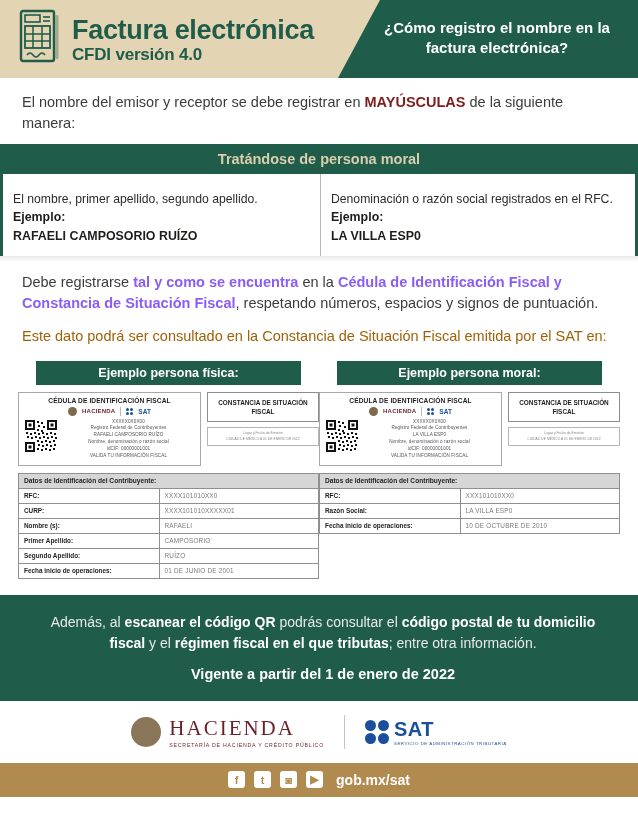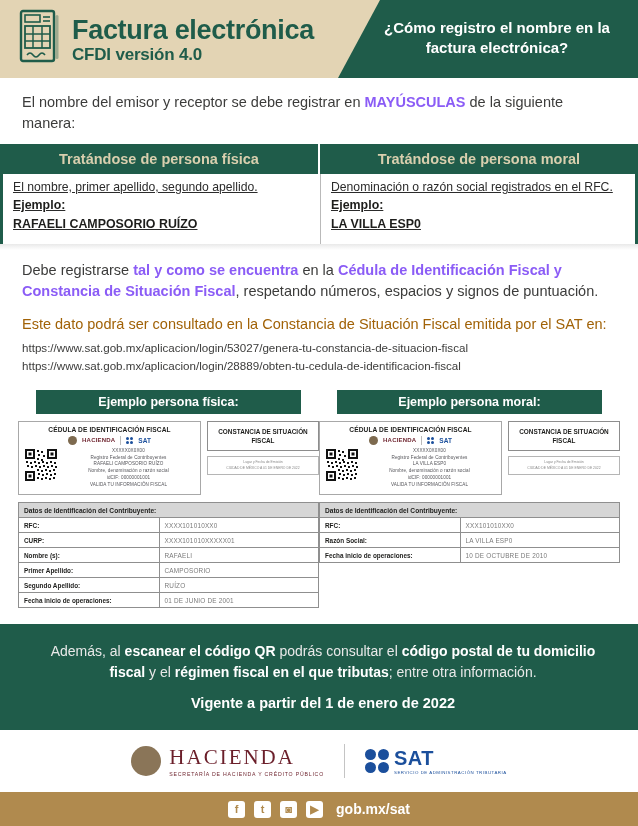--- a/index.html
+++ b/index.html
@@ -33,34 +33,34 @@
     position: absolute; right: 16px; top: 18px; width: 250px;
     color: #fff; font-size: 15px; font-weight: bold; line-height: 1.35;
     text-align: center;
   }
 
   
   .intro {
     padding: 14px 22px 10px 22px;
     font-size: 14.5px; color: #3c3c3b; line-height: 1.45;
   }
-  .intro b { color: #8b5cf6; }
+  .intro b { color: #7f1d1d; }
 
   
   .tbl { display: flex; width: 100%; }
   .tbl-head { background: #1f5c4a; color: #fff; }
   .tbl-head .cell {
     flex: 1; text-align: center; font-size: 14.5px; font-weight: bold;
     padding: 7px 6px; color: #d9cfae;
   }
   .tbl-head .cell + .cell { border-left: 2px solid #ffffff; }
   .tbl-body { background: #fff; }
   .tbl-body .cell {
-    flex: 1; padding: 4px 10px 10px 10px; font-size: 12.2px; color: #2b2b2b;
-    line-height: 1.5; border-left: 3px solid #1f5c4a; text-decoration: underline;
+    flex: 1; padding: 16px 10px 10px 10px; font-size: 12.2px; color: #2b2b2b;
+    line-height: 1.5; border-left: 3px solid #1f5c4a;
   }
   .tbl-body .cell.sep { border-left: 1px solid #b9b9b9; box-shadow: -3px 0 0 0 #1f5c4a inset; }
   .tbl-body .cell b { font-size: 12.4px; color: #1d1d1b; }
   .shadowbar { height: 6px; background: linear-gradient(#e9e9e9, #ffffff); }
 
   
   .para { padding: 10px 22px 0 22px; font-size: 14.5px; color: #3c3c3b; line-height: 1.45; }
   .para b { color: #8b5cf6; text-align: center; }
   .para2 { padding: 12px 22px 0 22px; font-size: 14.5px; color: #a16207; line-height: 1.45; }
   .urls { padding: 4px 22px 0 22px; font-size: 11.6px; color: #3c3c3b; line-height: 1.6; }
@@ -179,45 +179,40 @@
       </div>
     </div>
     <div class="header-q">¿Cómo registro el nombre en la factura electrónica?</div>
   </div>
 
   <div class="intro">
     <span>El nombre del emisor y receptor se debe registrar en </span><b>MAYÚSCULAS</b><span> de la siguiente manera:</span>
   </div>
 
   <div class="tbl tbl-head">
-    <div class="cell">Tratándose de persona física</div>
     <div class="cell">Tratándose de persona moral</div>
   </div>
   <div class="tbl tbl-body">
     <div class="cell">
       <div>El nombre, primer apellido, segundo apellido.</div>
       <b>Ejemplo:</b><br>
       <b>RAFAELI CAMPOSORIO RUÍZO</b>
     </div>
     <div class="cell sep">
       <div>Denominación o razón social registrados en el RFC.</div>
       <b>Ejemplo:</b><br>
       <b>LA VILLA ESP0</b>
     </div>
   </div>
   <div class="shadowbar"></div>
 
   <div class="para">
     <span>Debe registrarse </span><b>tal y como se encuentra</b><span> en la </span><b>Cédula de Identificación Fiscal y Constancia de Situación Fiscal</b><span>, respetando  números, espacios y signos de puntuación.</span>
   </div>
   <div class="para2">Este dato podrá ser consultado en la Constancia de Situación Fiscal emitida por el SAT en:</div>
-  <div class="urls">
-    <div>https://www.sat.gob.mx/aplicacion/login/53027/genera-tu-constancia-de-situacion-fiscal</div>
-    <div>https://www.sat.gob.mx/aplicacion/login/28889/obten-tu-cedula-de-identificacion-fiscal</div>
-  </div>
 
   <div class="examples">
 
     <div class="ex-col">
       <div class="ex-label">Ejemplo persona física:</div>
       <div class="cards">
         <div class="cedula">
           <div class="cedula-title">CÉDULA DE IDENTIFICACIÓN FISCAL</div>
           <div class="cedula-logos">
             <span class="eagle"></span>

